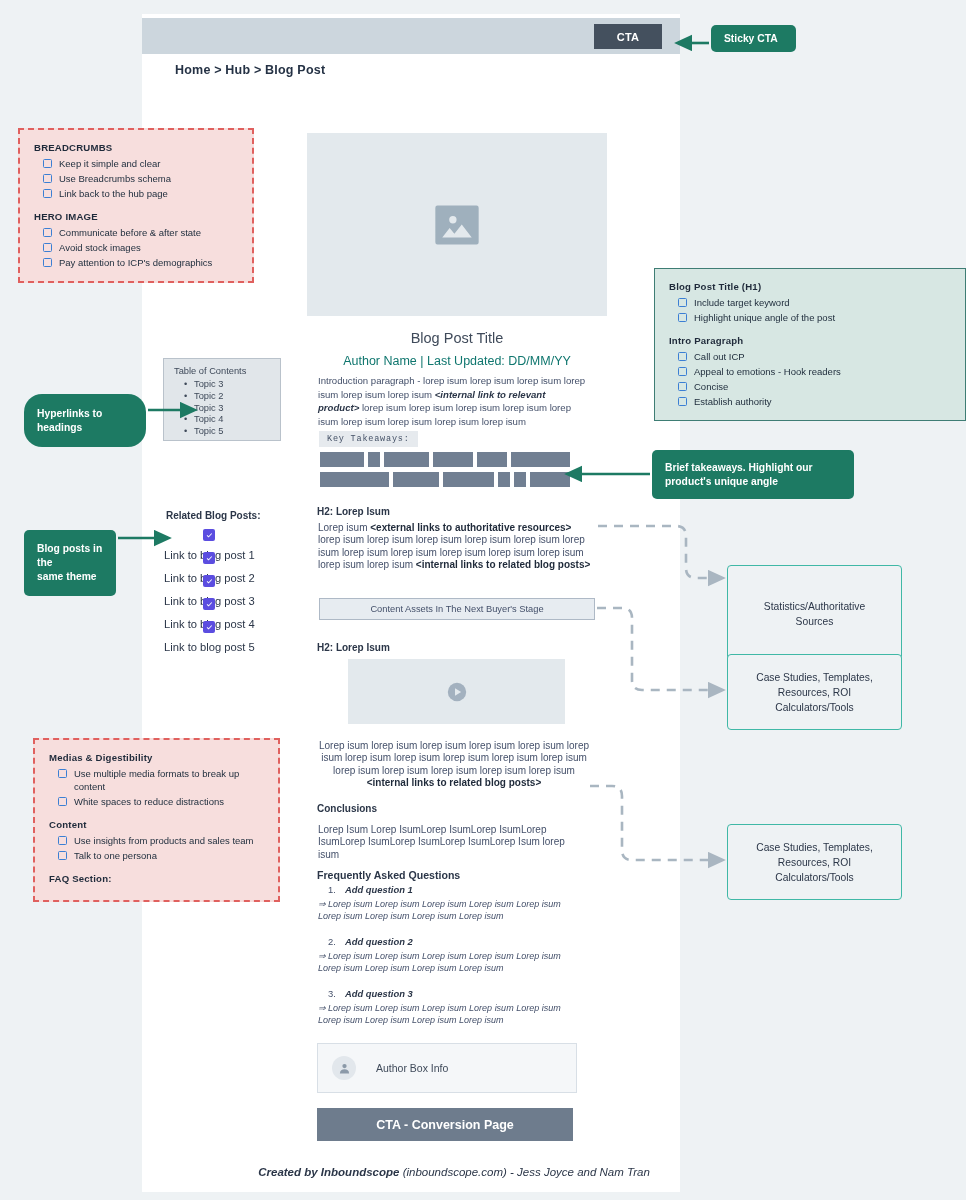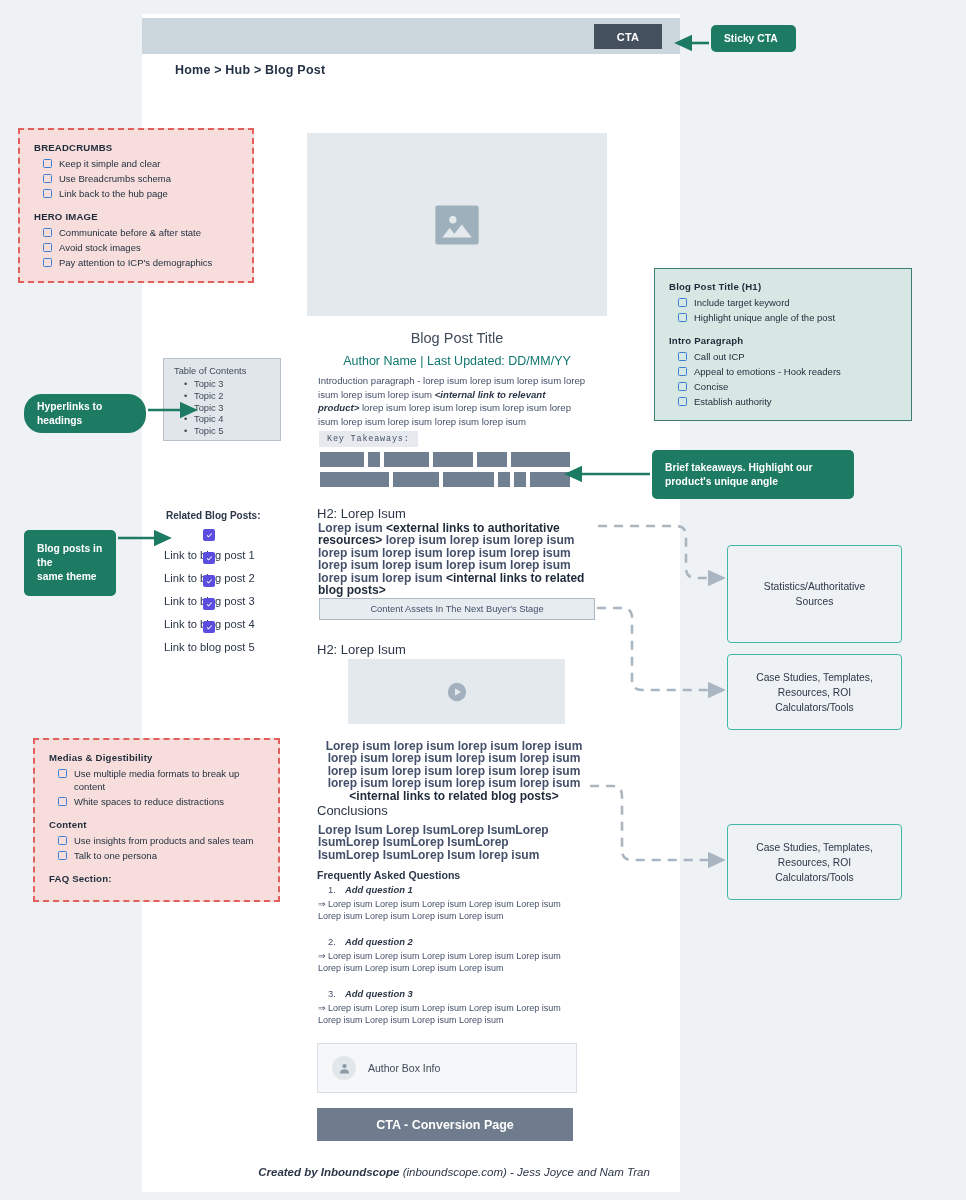--- a/index.html
+++ b/index.html
@@ -64,46 +64,46 @@
     position: absolute; left: 319px; top: 431px;
     background: #e6eaee; color: #445166;
     font-family: "Liberation Mono", monospace;
     font-size: 8.5px; padding: 3px 8px; letter-spacing: .8px;
   }
   .kt-rows { position: absolute; left: 320px; top: 452px; width: 250px; }
   .kt-row { display: flex; gap: 4px; margin-bottom: 5px; }
   .kt-blk { height: 15px; background: #717f92; }
 
   .h2 {
-    position: absolute; font-size: 13px; font-weight: normal; color: #2b3648;
+    position: absolute; font-size: 10px; font-weight: bold; color: #2b3648;
   }
   .body-p {
-    position: absolute; font-size: 12px; line-height: 12.4px; color: #44506a; font-weight: bold;
+    position: absolute; font-size: 10px; line-height: 12.4px; color: #44506a;
   }
   .body-p b { color: #1f2a3a; }
   .pill {
     position: absolute; background: #e7ecf1; border: 1px solid #aeb9c6;
     color: #44506a; font-size: 9.3px;
     display: flex; align-items: center; justify-content: center;
   }
   .video {
     position: absolute; left: 348px; top: 659px; width: 217px; height: 65px;
     background: #e3e9ed; display: flex; align-items: center; justify-content: center;
   }
   .play { width: 20px; height: 20px; fill: #a3b1bf; }
 
   .faq-h { position: absolute; left: 317px; top: 869px; font-size: 10.6px; font-weight: bold; color: #2b3648; }
   .faq-q { position: absolute; font-size: 9.4px; font-weight: bold; font-style: italic; color: #2b3648; }
   .faq-n { position: absolute; font-size: 9.4px; color: #44506a; }
-  .faq-a { position: absolute; font-size: 9px; line-height: 12.4px; color: #44506a; }
+  .faq-a { position: absolute; font-size: 9px; line-height: 12.4px; font-style: italic; color: #44506a; }
 
   .authorbox {
     position: absolute; left: 317px; top: 1043px; width: 260px; height: 50px;
     background: #f5f7f9; border: 1px solid #d8dfe6;
-    display: flex; align-items: center; padding-left: 14px; gap: 12px;
+    display: flex; align-items: center; padding-left: 14px; gap: 20px;
   }
   .avatar { width: 24px; height: 24px; border-radius: 50%; background: #e2e7ec;
             display: flex; align-items: center; justify-content: center; }
   .avatar svg { width: 13px; height: 13px; fill: #8b99a8; }
   .authorbox span { font-size: 10.5px; color: #3f4a5a; }
   .cta-bottom {
     position: absolute; left: 317px; top: 1108px; width: 256px; height: 33px;
     background: #6e7c8d; color: #fff; font-size: 12.5px; font-weight: bold;
     display: flex; align-items: center; justify-content: center;
   }
@@ -334,21 +334,21 @@
           <span class="chk"></span>
           <span>Avoid stock images</span>
         </div>
         <div class="chk-row">
           <span class="chk"></span>
           <span>Pay attention to ICP's demographics</span>
         </div>
       </div>
   </div>
 
-  <div class="note-mint" style="left:654px; top:268px; width:258px;">
+  <div class="note-mint" style="left:654px; top:268px; width:312px;">
     <div class="note-h">Blog Post Title (H1)</div>
     <div id="n2a">
         <div class="chk-row">
           <span class="chk"></span>
           <span>Include target keyword</span>
         </div>
         <div class="chk-row">
           <span class="chk"></span>
           <span>Highlight unique angle of the post</span>
         </div>
@@ -394,29 +394,29 @@
         </div>
         <div class="chk-row">
           <span class="chk"></span>
           <span>Talk to one persona</span>
         </div>
       </div>
     <div class="note-h spaced">FAQ Section:</div>
   </div>
 
   <div class="green-box" style="left:711px; top:25px; width:85px; height:27px;">Sticky CTA</div>
-  <div class="green-box" style="left:24px; top:394px; width:122px; height:39px; white-space:pre-line;border-radius:18px;">Hyperlinks to
+  <div class="green-box" style="left:24px; top:394px; width:122px; height:53px; white-space:pre-line;border-radius:18px;">Hyperlinks to
 headings</div>
   <div class="green-box" style="left:652px; top:450px; width:202px; height:49px; white-space:pre-line;">Brief takeaways. Highlight our
 product's unique angle</div>
   <div class="green-box" style="left:24px; top:530px; width:92px; height:66px; white-space:pre-line;">Blog posts in
 the
 same theme</div>
 
-  <div class="teal-out" style="left:727px; top:545px; width:175px; height:98px; white-space:pre-line;">Statistics/Authoritative
+  <div class="teal-out" style="left:727px; top:565px; width:175px; height:98px; white-space:pre-line;">Statistics/Authoritative
 Sources</div>
   <div class="teal-out" style="left:727px; top:654px; width:175px; height:76px; white-space:pre-line;">Case Studies, Templates,
 Resources, ROI
 Calculators/Tools</div>
   <div class="teal-out" style="left:727px; top:824px; width:175px; height:76px; white-space:pre-line;">Case Studies, Templates,
 Resources, ROI
 Calculators/Tools</div>
 
   <svg class="conn" style="left:0; top:0; width:966px; height:1200px;">
     <defs>

